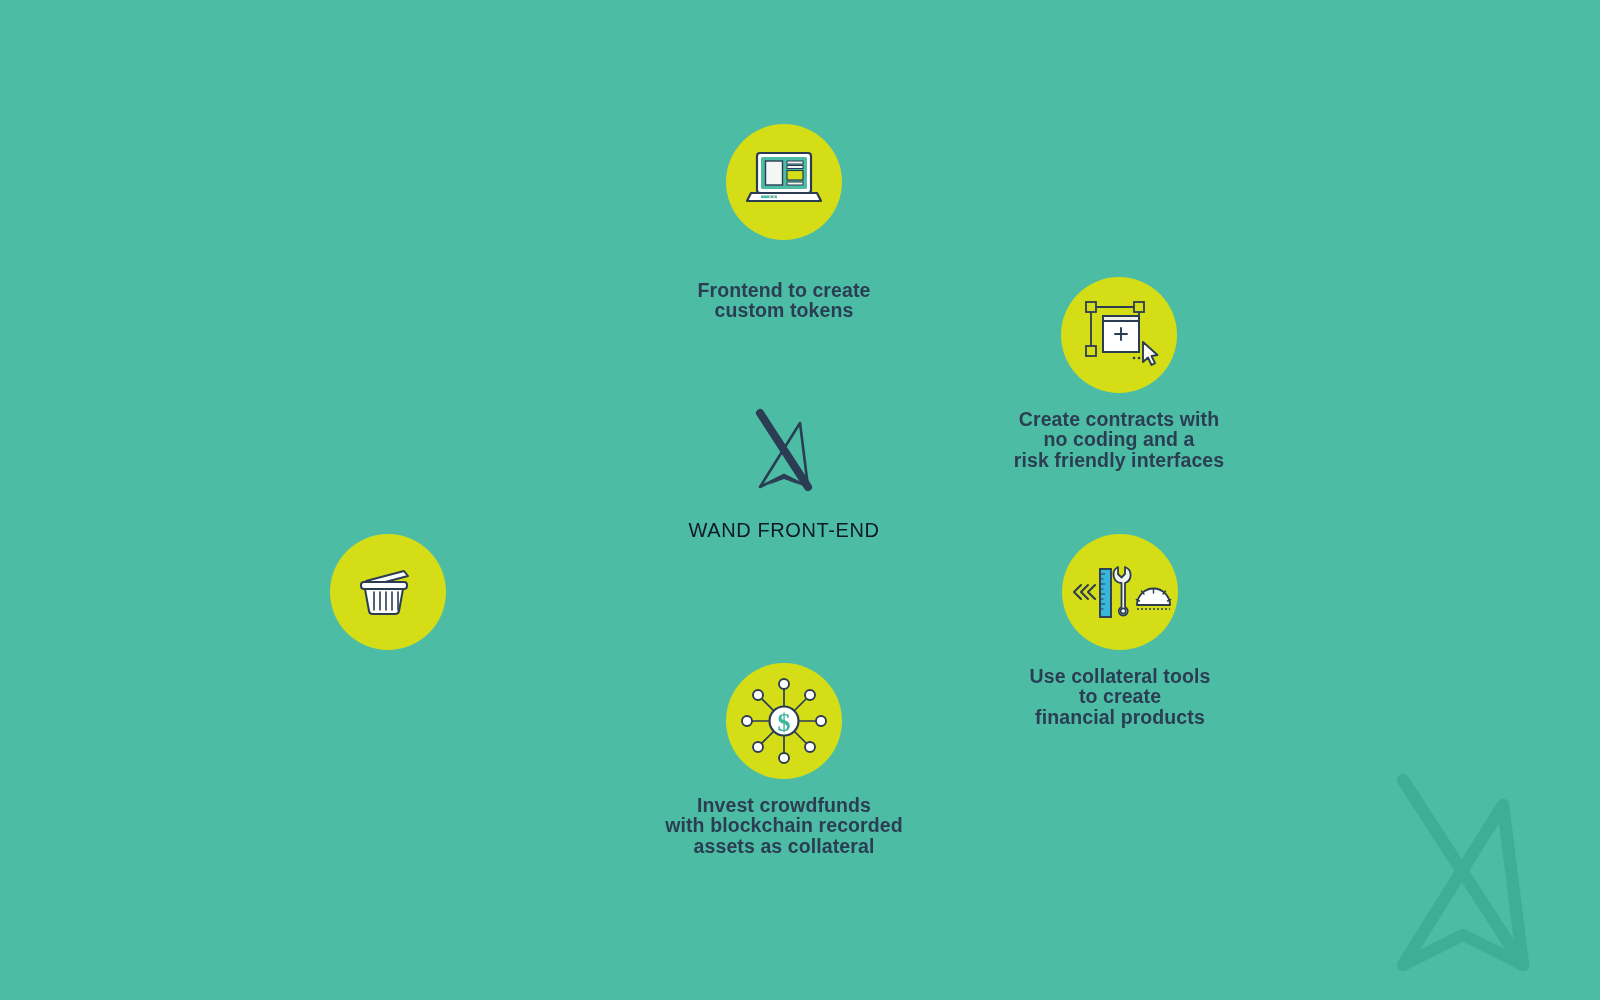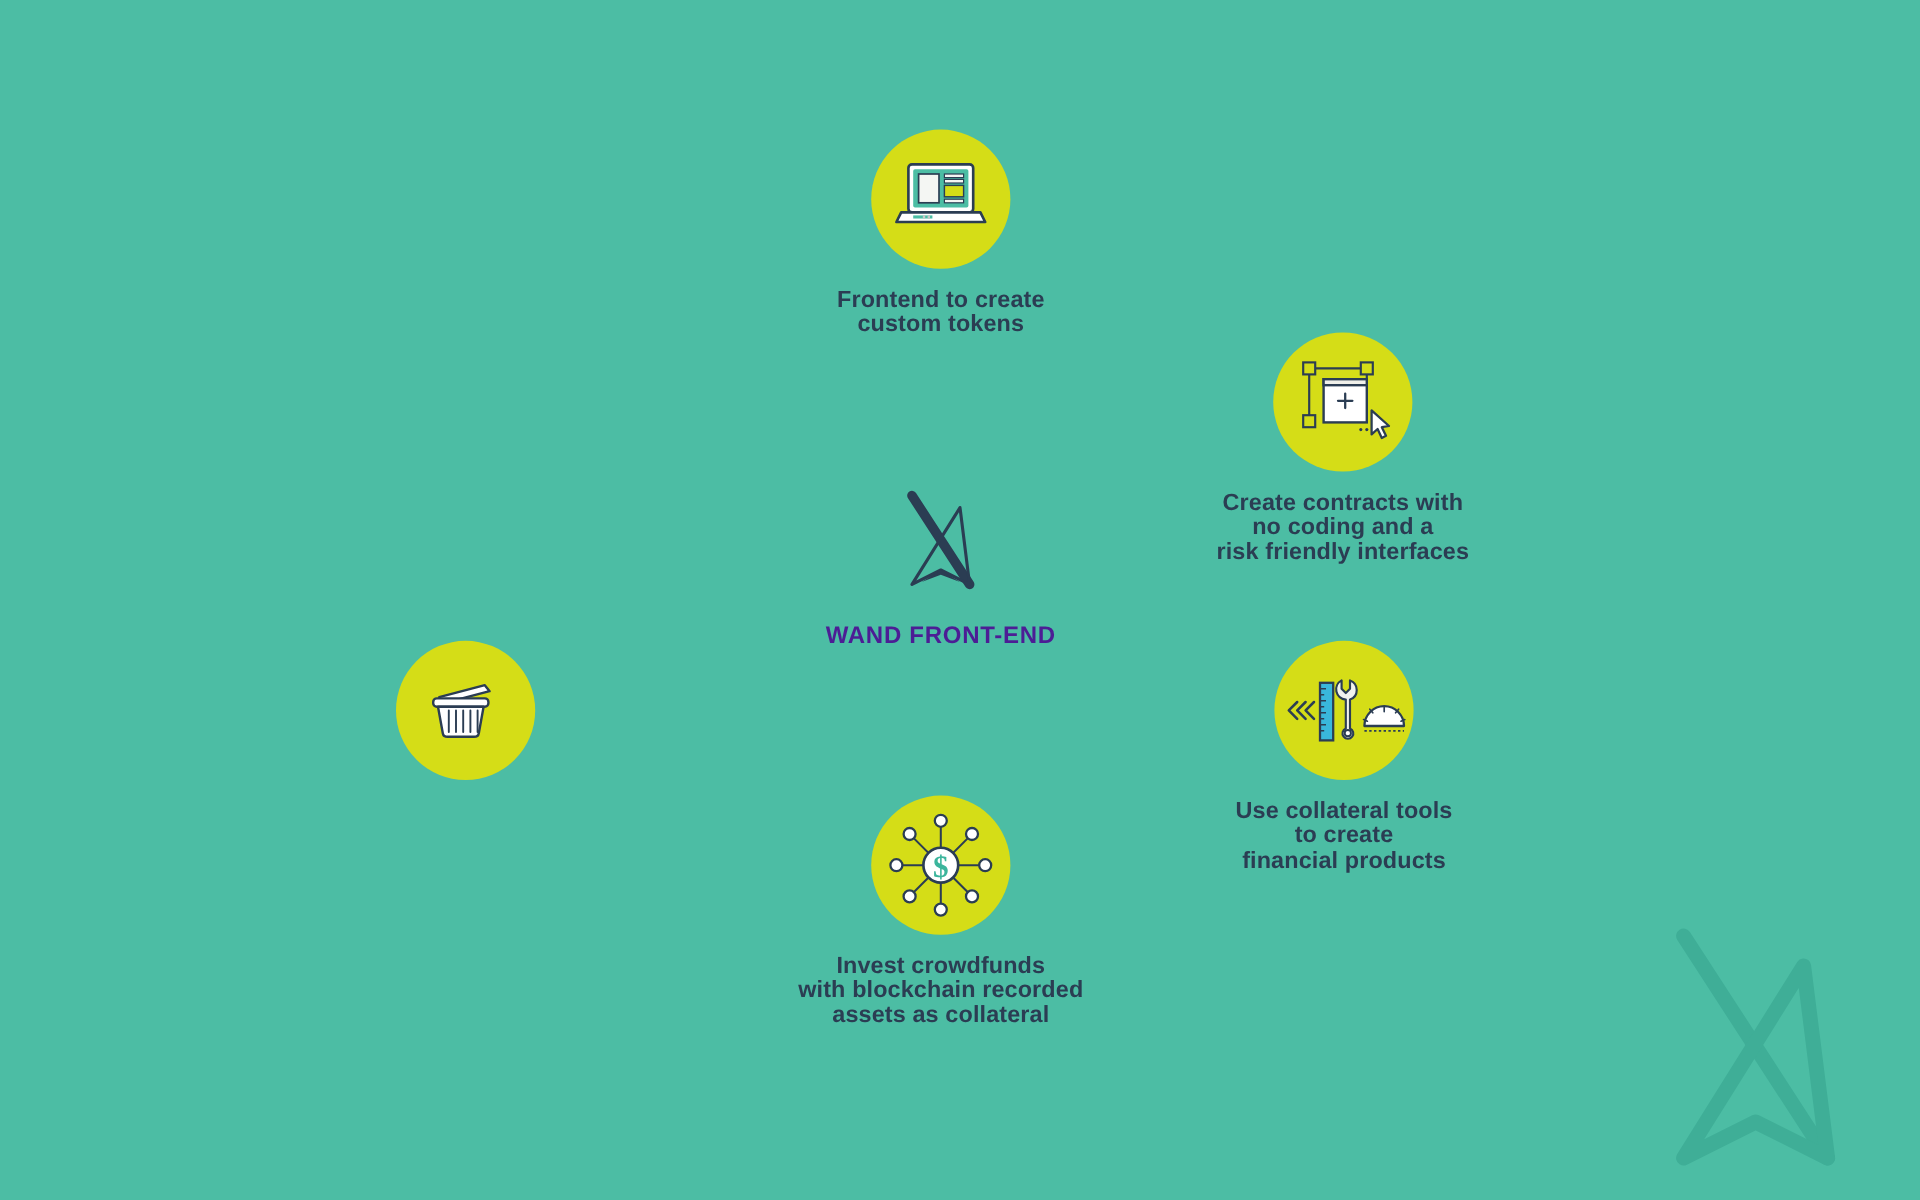--- a/index.html
+++ b/index.html
@@ -70,33 +70,33 @@
     align-items: center;
     width: 420px;
     margin-left: -210px;
   }
   .hub-logo {
     width: 92px;
     height: 92px;
   }
   .hub-label {
     margin-top: 22px;
-    color: #4c1d95;
+    color: #0f172a;
     font-size: 20px;
-    font-weight: bold;
+    font-weight: normal;
     letter-spacing: 0.6px;
     text-align: center;
   }
 </style>
 </head>
 <body>
 
 <div id="canvas">
 
-  <div class="node" style="left:784px; top:108px;">
+  <div class="node" style="left:784px; top:124px;gap:24px;">
     <div class="disc">
       <span>
         <svg width="86" height="70" viewBox="0 0 86 70">
 
           <rect x="16" y="6" width="54" height="40" rx="3" fill="#ffffff" stroke="#2b3d53" stroke-width="2.2"></rect>
           <rect x="20" y="10" width="46" height="32" rx="1.5" fill="#4cbda4" stroke="none"></rect>
 
           <rect x="24.5" y="14" width="17" height="24" fill="#f4f6f3" stroke="#2b3d53" stroke-width="1.4"></rect>
 
           <rect x="46" y="14" width="16" height="3" fill="#f4f6f3" stroke="#2b3d53" stroke-width="1"></rect>

